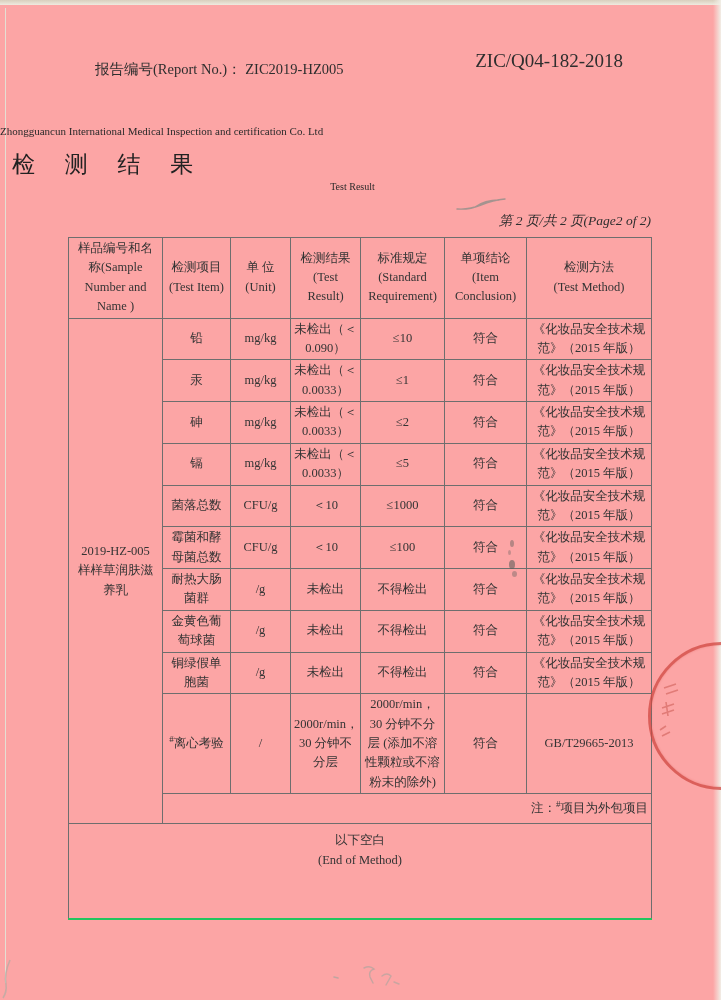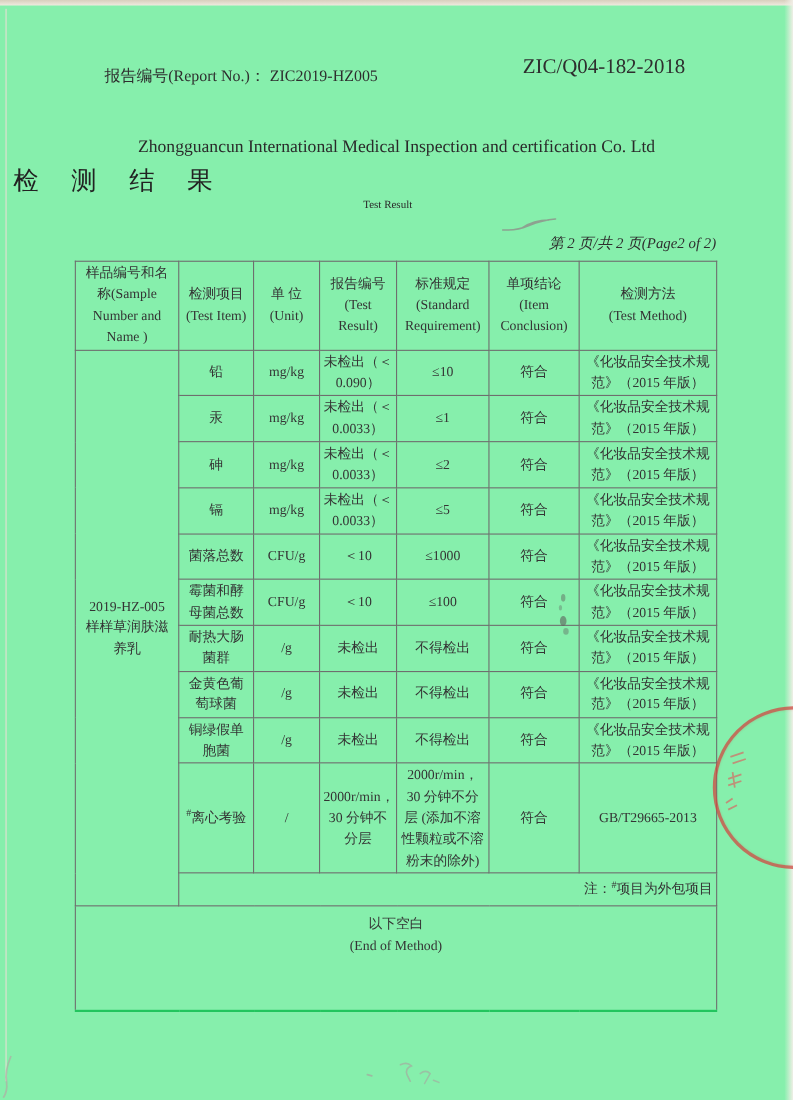--- a/index.html
+++ b/index.html
@@ -1,29 +1,29 @@
 <!DOCTYPE html>
 <html><head>
 <meta charset="utf-8">
 <style>
   html,body{margin:0;padding:0;width:721px;height:1000px;overflow:hidden;}
   body{
     font-family:"Liberation Serif","DejaVu Serif",serif;
     background:#fbfaf6;color:#333;
   }
-  .page{position:relative;width:721px;height:1000px;overflow:hidden;background:#86efac;}
+  .page{position:relative;width:721px;height:1000px;overflow:hidden;background:#fca5a5;}
   .scan-top-strip{position:absolute;left:0;top:0;width:721px;height:5px;background:linear-gradient(#d8cfbd,#efeadf);}
   .scan-left-line{position:absolute;left:5px;top:8px;width:1px;height:975px;background:#e4dfd3;}
   .scan-right-shade{position:absolute;right:0;top:0;width:8px;height:1000px;background:linear-gradient(to left,#f1eee6,rgba(241,238,230,0));}
 
   
   .report-line{position:absolute;left:95px;top:60px;width:540px;font-size:14.5px;color:#2e2e2e;}
   .doc-code{position:absolute;right:98px;top:50px;font-size:19px;color:#2e2e2e;}
   .company-cn{position:absolute;left:0;top:94px;width:721px;text-align:center;font-size:22px;letter-spacing:1.5px;color:#252525;}
-  .company-en{position:absolute;left:0;top:125px;width:721px;text-align:center;font-size:16px;color:#2a2a2a;}
+  .company-en{position:absolute;left:0;top:125px;width:721px;text-align:left;font-size:11px;color:#2a2a2a;}
   .title-cn{position:absolute;left:0;top:149px;width:721px;font-size:23px;letter-spacing:12px;text-indent:12px;color:#222;}
   .title-en{position:absolute;left:0;top:181px;width:705px;text-align:center;font-size:10px;color:#2a2a2a;}
   .page-info{position:absolute;right:70px;top:212px;font-size:13.5px;color:#2e2e2e;font-style:italic;}
 
   
   table.results{
     position:absolute;left:68px;top:237px;width:583px;
     border-collapse:collapse;table-layout:fixed;
     font-size:12.5px;color:#343434;
   }
@@ -98,21 +98,21 @@
         <td><span>样品编号和名称(Sample Number and Name )</span></td>
         <td>
             <div>检测项目</div>
             <div>(Test Item)</div>
           </td>
         <td>
             <div>单 位</div>
             <div>(Unit)</div>
           </td>
         <td>
-            <div>报告编号</div>
+            <div>检测结果</div>
             <div>(Test Result)</div>
           </td>
         <td>
             <div>标准规定</div>
             <div>(Standard Requirement)</div>
           </td>
         <td>
             <div>单项结论</div>
             <div>(Item Conclusion)</div>
           </td>

